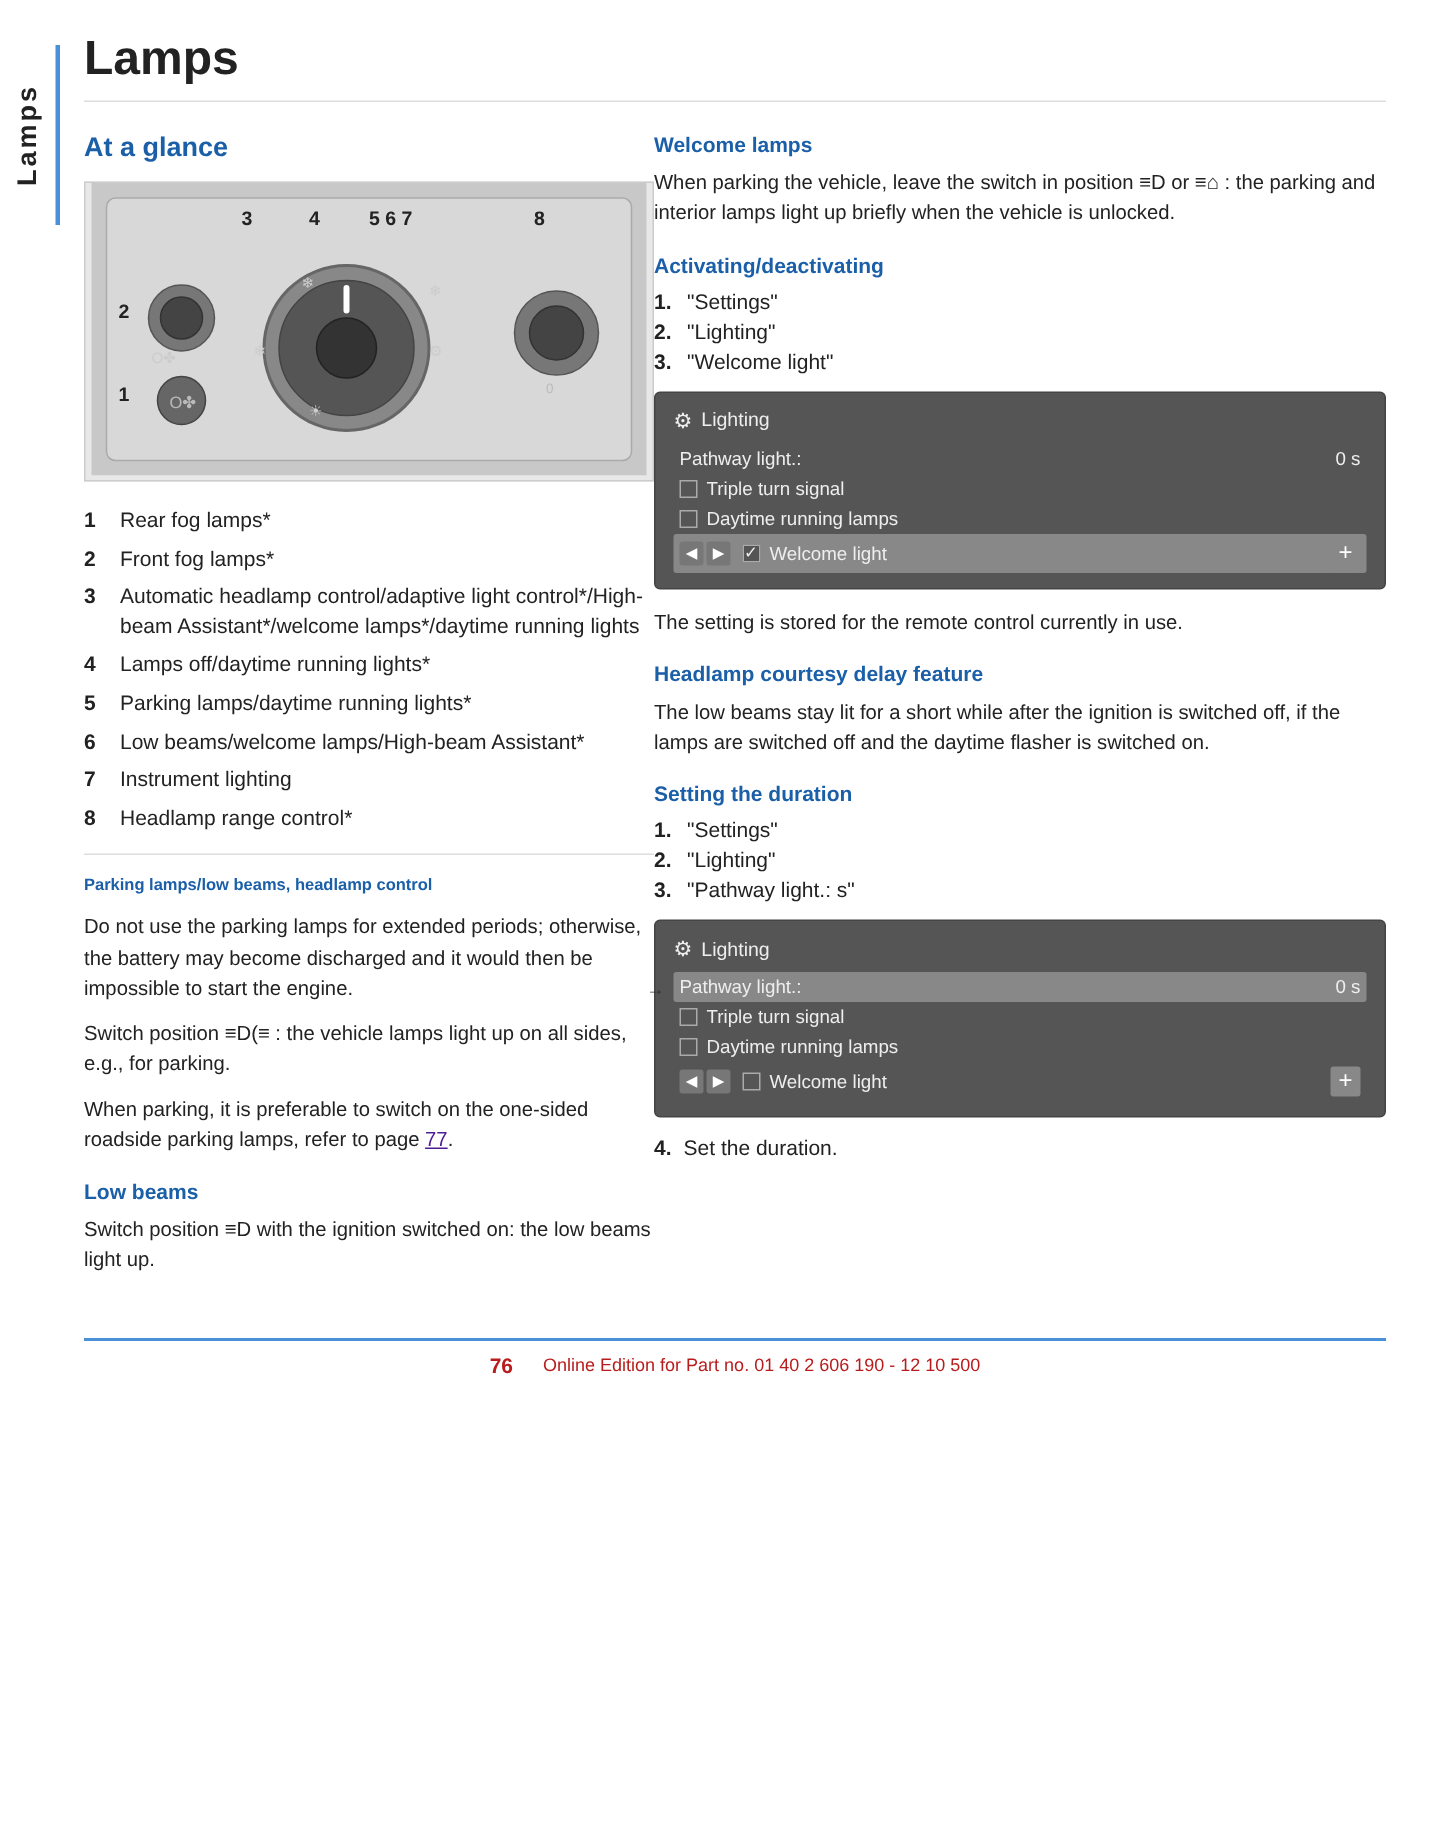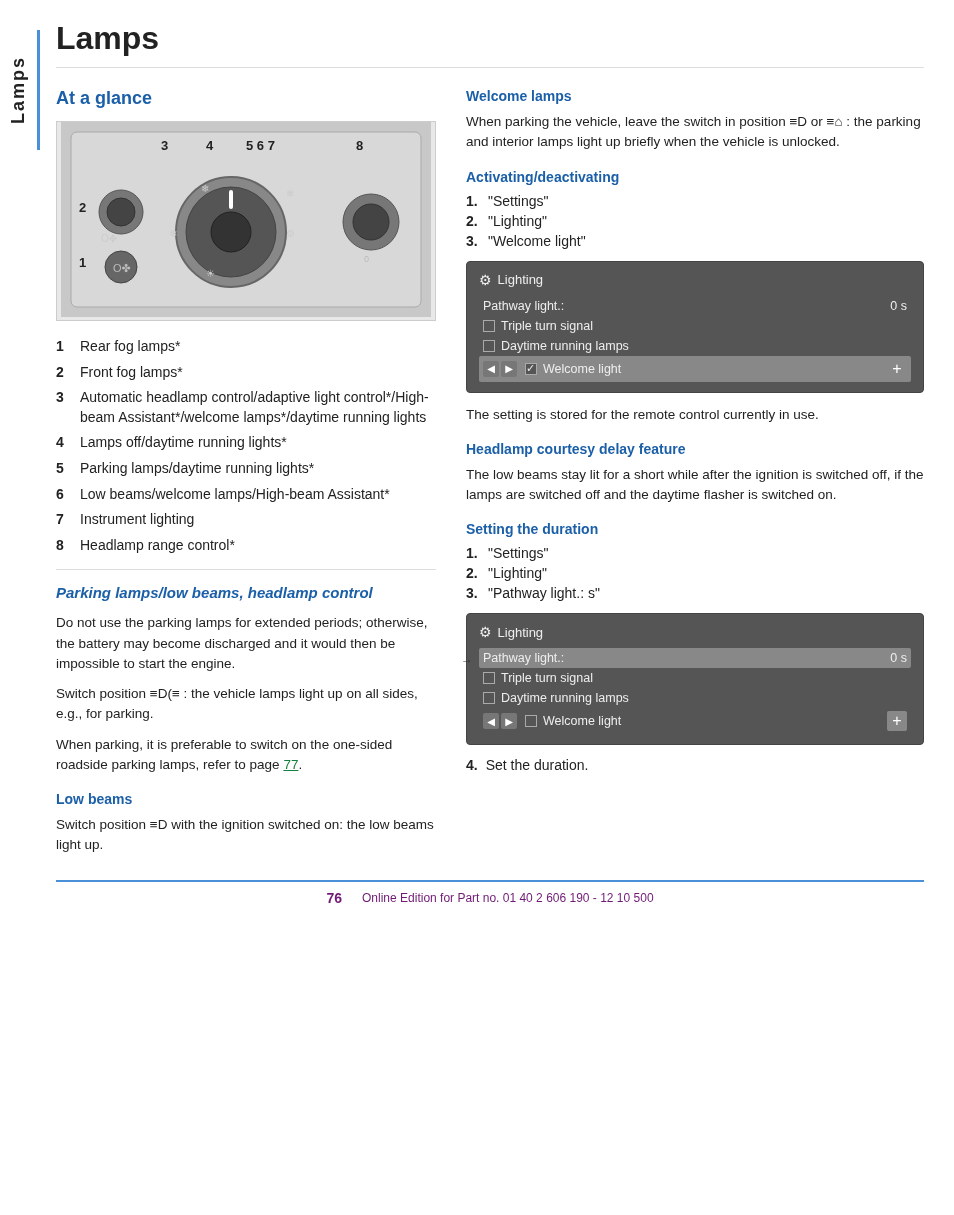--- a/index.html
+++ b/index.html
@@ -56,21 +56,20 @@
       font-weight: bold;
       color: #222;
       margin-bottom: 20px;
       border-bottom: 1px solid #ddd;
       padding-bottom: 10px;
     }
 
     
     .two-col {
       display: flex;
-      gap: 30px;
     }
     .col-left {
       flex: 0 0 380px;
       max-width: 380px;
     }
     .col-right {
       flex: 1;
     }
 
     
@@ -236,44 +235,44 @@
       color: #eee;
     }
     .ui-left-nav {
       display: flex;
       align-items: center;
       gap: 4px;
     }
 
     
     .page-footer {
-      margin-top: 14px;
+      margin-top: 31px;
       border-top: 2px solid #4a90d9;
       padding-top: 8px;
       display: flex;
       justify-content: center;
       align-items: center;
       font-size: 12px;
-      color: #701a75;
+      color: #b91c1c;
       gap: 20px;
     }
     .page-num {
       font-size: 14px;
       font-weight: bold;
     }
 
     
     .separator {
       height: 1px;
       background: #ddd;
       margin: 14px 0;
     }
 
     .bold { font-weight: bold; }
-    .link-style { color: #15803d; text-decoration: underline; cursor: pointer; }
+    .link-style { color: #4c1d95; text-decoration: underline; cursor: pointer; }
 
     
     .svg-diagram {
       width: 100%;
       height: 195px;
     }
   </style>
 </head>
 <body>
 
@@ -362,21 +361,21 @@
             <span>Instrument lighting</span>
           </li>
           <li>
             <span class="item-num bold">8</span>
             <span>Headlamp range control*</span>
           </li>
         </ul>
 
         <div class="separator"></div>
 
-        <h2 class="section-heading-blue" style="font-size:15px;font-style:italic;">Parking lamps/low beams, headlamp control</h2>
+        <h2 class="section-heading-blue" style="font-size:11px;">Parking lamps/low beams, headlamp control</h2>
 
         <p class="body-text">Do not use the parking lamps for extended periods; otherwise, the battery may become discharged and it would then be impossible to start the engine.</p>
         <p class="body-text">Switch position ≡D(≡ : the vehicle lamps light up on all sides, e.g., for parking.</p>
         <p class="body-text">When parking, it is preferable to switch on the one-sided roadside parking lamps, refer to page <span class="link-style">77</span>.</p>
 
         <h3 class="subsection-heading-blue">Low beams</h3>
         <p class="body-text">Switch position ≡D with the ignition switched on: the low beams light up.</p>
       </div>
 
       <div class="col-right">

